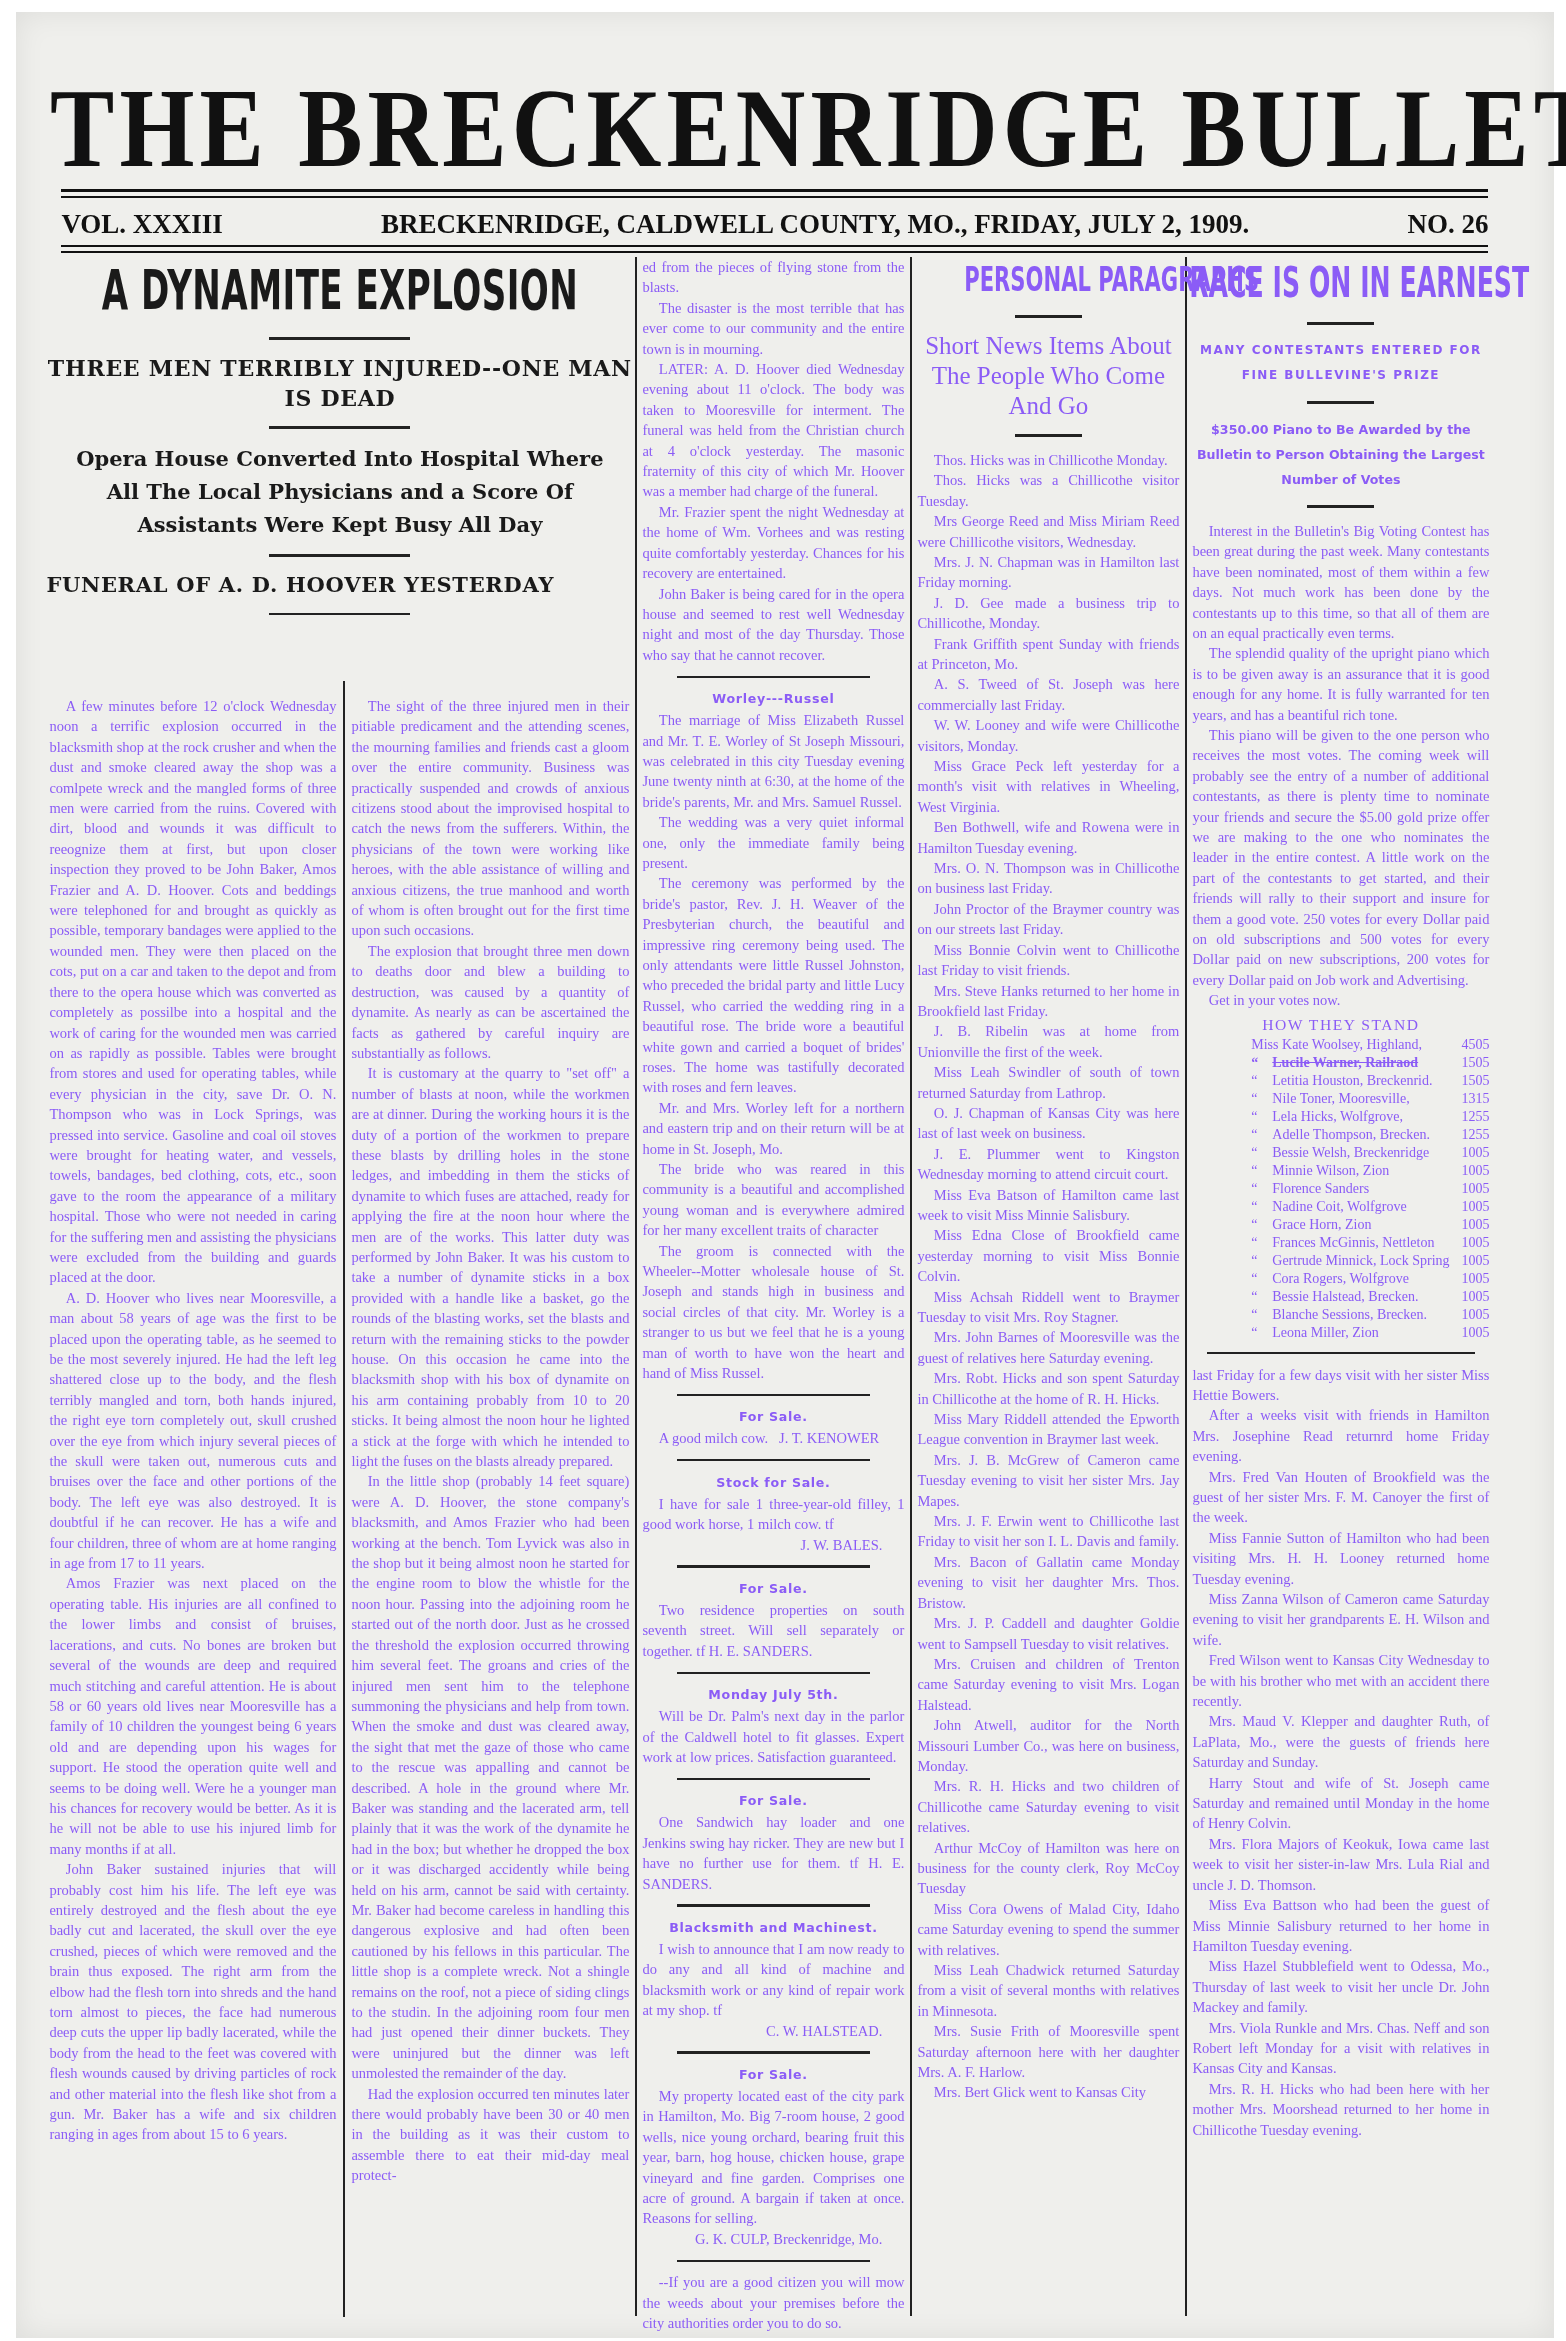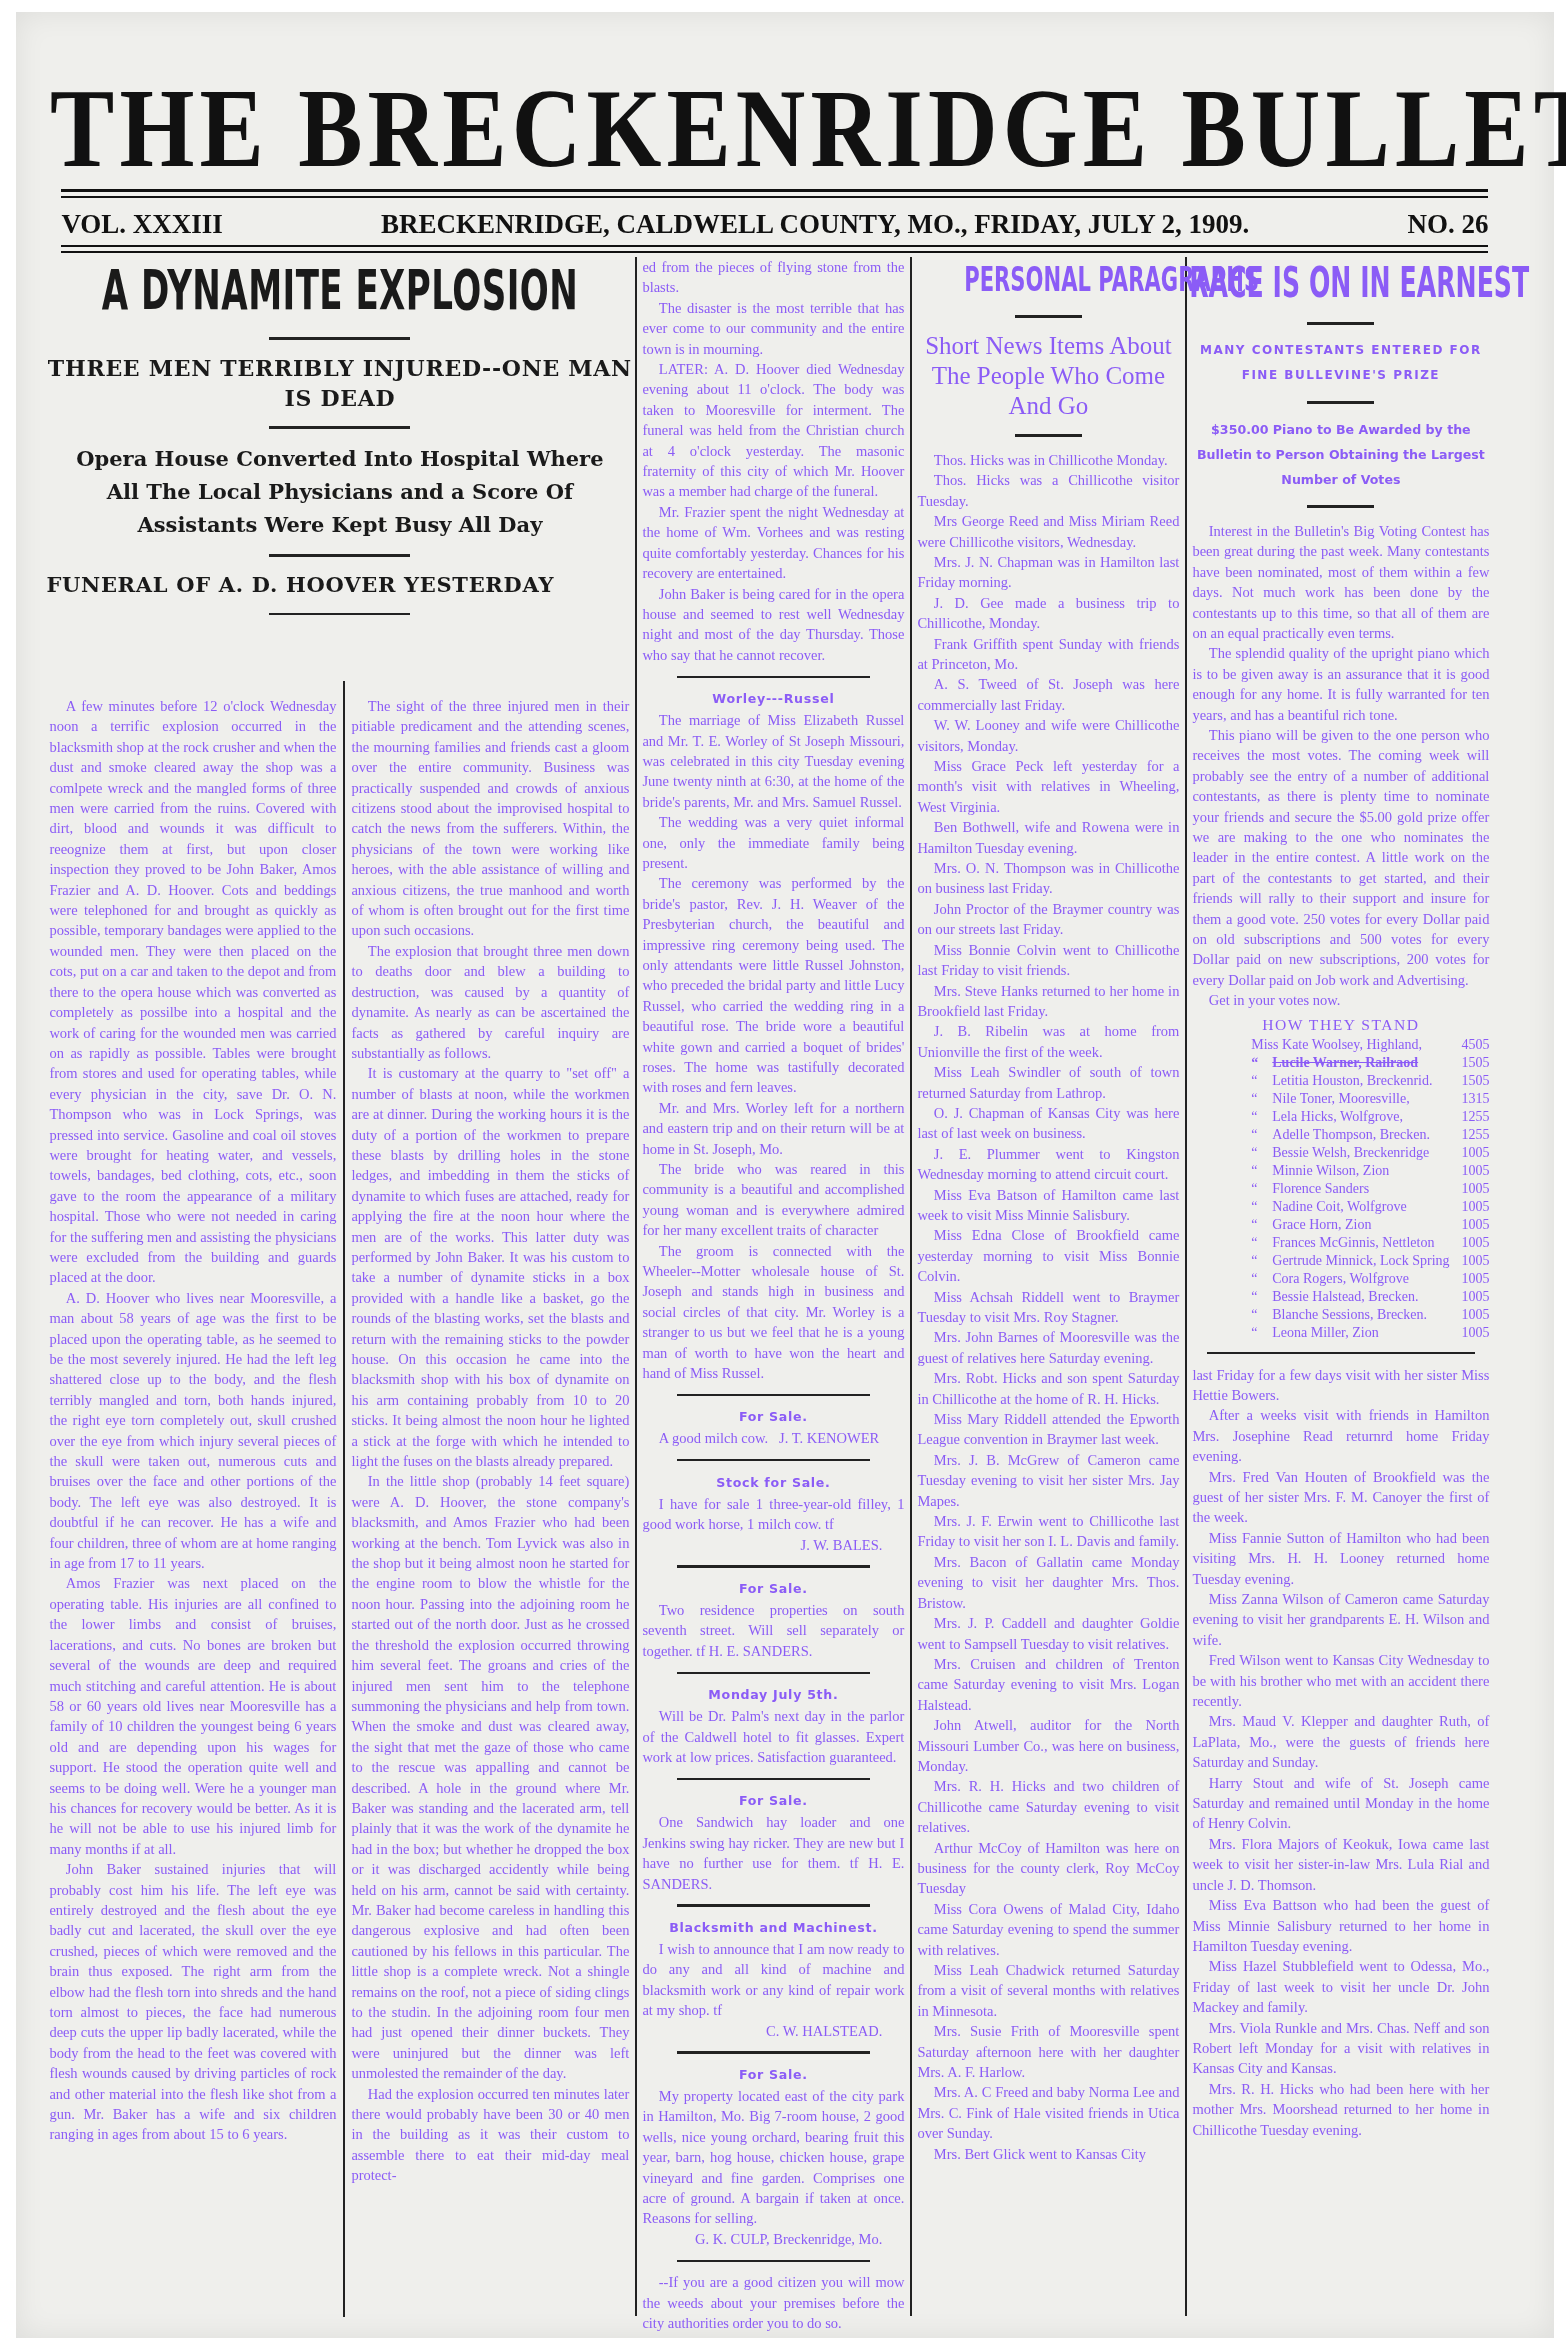--- a/index.html
+++ b/index.html
@@ -224,21 +224,20 @@
       <p>Mrs. J. F. Erwin went to Chillicothe last Friday to visit her son I. L. Davis and family.</p>
       <p>Mrs. Bacon of Gallatin came Monday evening to visit her daughter Mrs. Thos. Bristow.</p>
       <p>Mrs. J. P. Caddell and daughter Goldie went to Sampsell Tuesday to visit relatives.</p>
       <p>Mrs. Cruisen and children of Trenton came Saturday evening to visit Mrs. Logan Halstead.</p>
       <p>John Atwell, auditor for the North Missouri Lumber Co., was here on business, Monday.</p>
       <p>Mrs. R. H. Hicks and two children of Chillicothe came Saturday evening to visit relatives.</p>
       <p>Arthur McCoy of Hamilton was here on business for the county clerk, Roy McCoy Tuesday</p>
       <p>Miss Cora Owens of Malad City, Idaho came Saturday evening to spend the summer with relatives.</p>
       <p>Miss Leah Chadwick returned Saturday from a visit of several months with relatives in Minnesota.</p>
       <p>Mrs. Susie Frith of Mooresville spent Saturday afternoon here with her daughter Mrs. A. F. Harlow.</p>
-      <p>Mrs. A. C Freed and baby Norma Lee and Mrs. C. Fink of Hale visited friends in Utica over Sunday.</p>
       <p>Mrs. Bert Glick went to Kansas City</p>
     </div>
   </div>
 
   <div class="col" style="left:1176px;width:297px;">
     <div class="pp-title" style="font-size:42px;line-height:52px;transform:scaleX(0.6);margin-left:-104px;width:506px;">RACE IS ON IN EARNEST</div>
     <div class="short-rule" style="width:67px;"></div>
     <div class="race-deck">MANY CONTESTANTS ENTERED FOR FINE BULLEVINE'S PRIZE</div>
     <div class="short-rule" style="width:67px;"></div>
     <div class="race-sub">$350.00 Piano to Be Awarded by the Bulletin to Person Obtaining the Largest Number of Votes</div>
@@ -324,19 +323,19 @@
     <p style="text-indent:0">last Friday for a few days visit with her sister Miss Hettie Bowers.</p>
     <p>After a weeks visit with friends in Hamilton Mrs. Josephine Read returnrd home Friday evening.</p>
     <p>Mrs. Fred Van Houten of Brookfield was the guest of her sister Mrs. F. M. Canoyer the first of the week.</p>
     <p>Miss Fannie Sutton of Hamilton who had been visiting Mrs. H. H. Looney returned home Tuesday evening.</p>
     <p>Miss Zanna Wilson of Cameron came Saturday evening to visit her grandparents E. H. Wilson and wife.</p>
     <p>Fred Wilson went to Kansas City Wednesday to be with his brother who met with an accident there recently.</p>
     <p>Mrs. Maud V. Klepper and daughter Ruth, of LaPlata, Mo., were the guests of friends here Saturday and Sunday.</p>
     <p>Harry Stout and wife of St. Joseph came Saturday and remained until Monday in the home of Henry Colvin.</p>
     <p>Mrs. Flora Majors of Keokuk, Iowa came last week to visit her sister-in-law Mrs. Lula Rial and uncle J. D. Thomson.</p>
     <p>Miss Eva Battson who had been the guest of Miss Minnie Salisbury returned to her home in Hamilton Tuesday evening.</p>
-    <p>Miss Hazel Stubblefield went to Odessa, Mo., Friday of last week to visit her uncle Dr. John Mackey and family.</p>
+    <p>Miss Hazel Stubblefield went to Odessa, Mo., Thursday of last week to visit her uncle Dr. John Mackey and family.</p>
     <p>Mrs. Viola Runkle and Mrs. Chas. Neff and son Robert left Monday for a visit with relatives in Kansas City and Kansas.</p>
     <p>Mrs. R. H. Hicks who had been here with her mother Mrs. Moorshead returned to her home in Chillicothe Tuesday evening.</p>
   </div>
 
 </div>
 
 
 </body></html>

